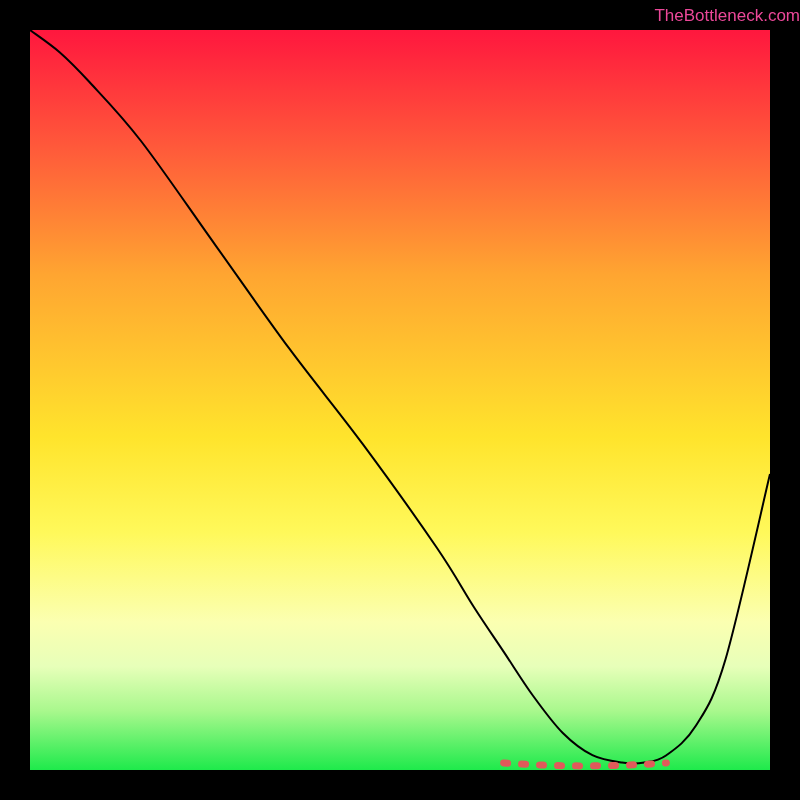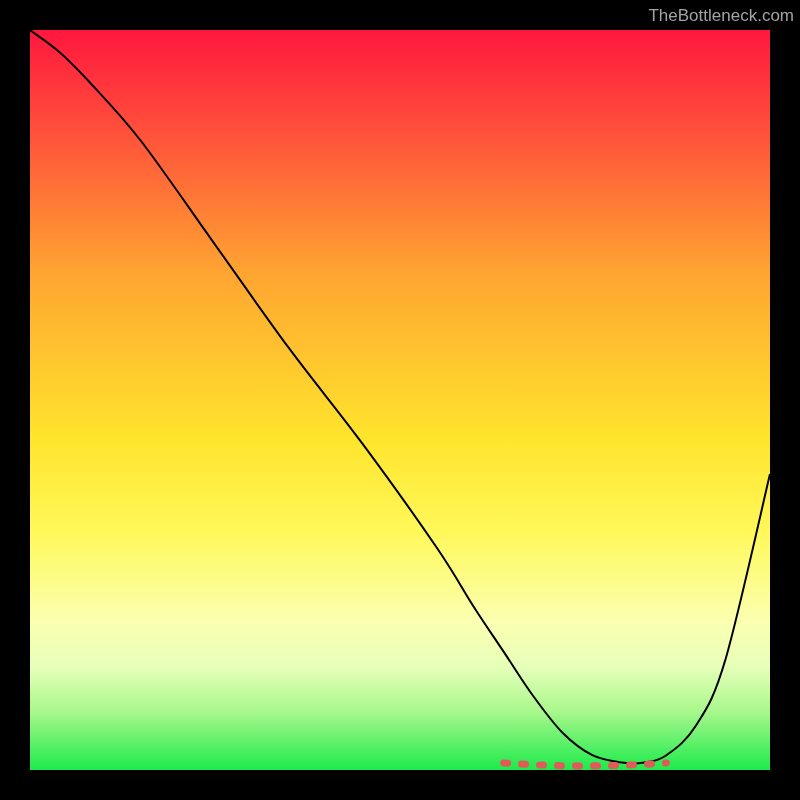--- a/index.html
+++ b/index.html
@@ -1,18 +1,18 @@
 <!DOCTYPE html>
 <html><head>
 <meta charset="utf-8">
 <style>
 html, body { margin:0; padding:0; width:800px; height:800px; background:#000; overflow:hidden; }
 .outer { position:relative; width:800px; height:800px; }
 .plot-area { position:absolute; left:30px; top:30px; width:740px; height:740px; background:linear-gradient(to bottom,#ff173e 0%,#ff5a3a 16%,#ffa531 33%,#ffe42c 55%,#fff95b 68%,#fbffb1 80%,#e7ffb9 86%,#a9f88d 92%,#1eea4b 100%); }
-.attrib { position:absolute; right:6px; top:6px; font:17px Arial, Helvetica, sans-serif; color:#a3a3a3;text-align:right; }
+.attrib { position:absolute; right:0; top:6px; font:17px Arial, Helvetica, sans-serif; color:#ec4899;text-align:right; }
 svg.curve { position:absolute; inset:0; width:740px; height:740px; }
 </style>
 </head>
 <body>
 <div class="outer">
   <div class="attrib">TheBottleneck.com</div>
   <div class="plot-area">
     <svg class="curve" viewBox="0 0 740 740" preserveAspectRatio="none">
       <path id="main-curve" fill="none" stroke="#000" stroke-width="2" d="M 0 0 C 4.933333333333334 3.7000000000000077, 19.733333333333334 13.56666666666672, 29.6 22.200000000000045 C 39.46666666666667 30.83333333333337, 45.63333333333333 36.999999999999964, 59.2 51.799999999999955 C 72.76666666666667 66.59999999999995, 90.03333333333333 83.86666666666666, 111 111 C 131.96666666666667 138.13333333333335, 160.33333333333334 180.0666666666667, 185 214.60000000000002 C 209.66666666666666 249.13333333333335, 234.33333333333334 284.90000000000003, 259 318.20000000000005 C 283.6666666666667 351.50000000000006, 308.3333333333333 381.09999999999997, 333 414.4 C 357.6666666666667 447.7, 388.50000000000006 490.8666666666667, 407.00000000000006 518 C 425.50000000000006 545.1333333333333, 432.9 559.9333333333334, 444 577.2 C 455.1 594.4666666666667, 463.73333333333335 606.8000000000001, 473.6 621.6 C 483.4666666666667 636.4, 493.33333333333337 652.4333333333334, 503.20000000000005 666 C 513.0666666666667 679.5666666666666, 522.9333333333333 693.1333333333333, 532.8 703 C 542.6666666666666 712.8666666666667, 552.5333333333333 720.2666666666667, 562.4 725.2 C 572.2666666666667 730.1333333333334, 583.3666666666667 731.3666666666667, 592 732.6 C 600.6333333333333 733.8333333333334, 606.8 733.8333333333334, 614.1999999999999 732.6 C 621.5999999999999 731.3666666666667, 627.7666666666667 731.3666666666667, 636.4 725.2 C 645.0333333333333 719.0333333333334, 656.1333333333333 711.6333333333333, 666 695.6 C 675.8666666666667 679.5666666666667, 683.2666666666665 670.9333333333334, 695.5999999999999 629 C 707.9333333333333 587.0666666666666, 732.6 474.8333333333333, 740 444"></path>
       <path id="flat-marker" fill="none" stroke="#e05a5a" stroke-width="7" stroke-linecap="round" stroke-dasharray="4 14" d="M 473.6 732.9 Q 555 738.9 636.4 732.9"></path>

